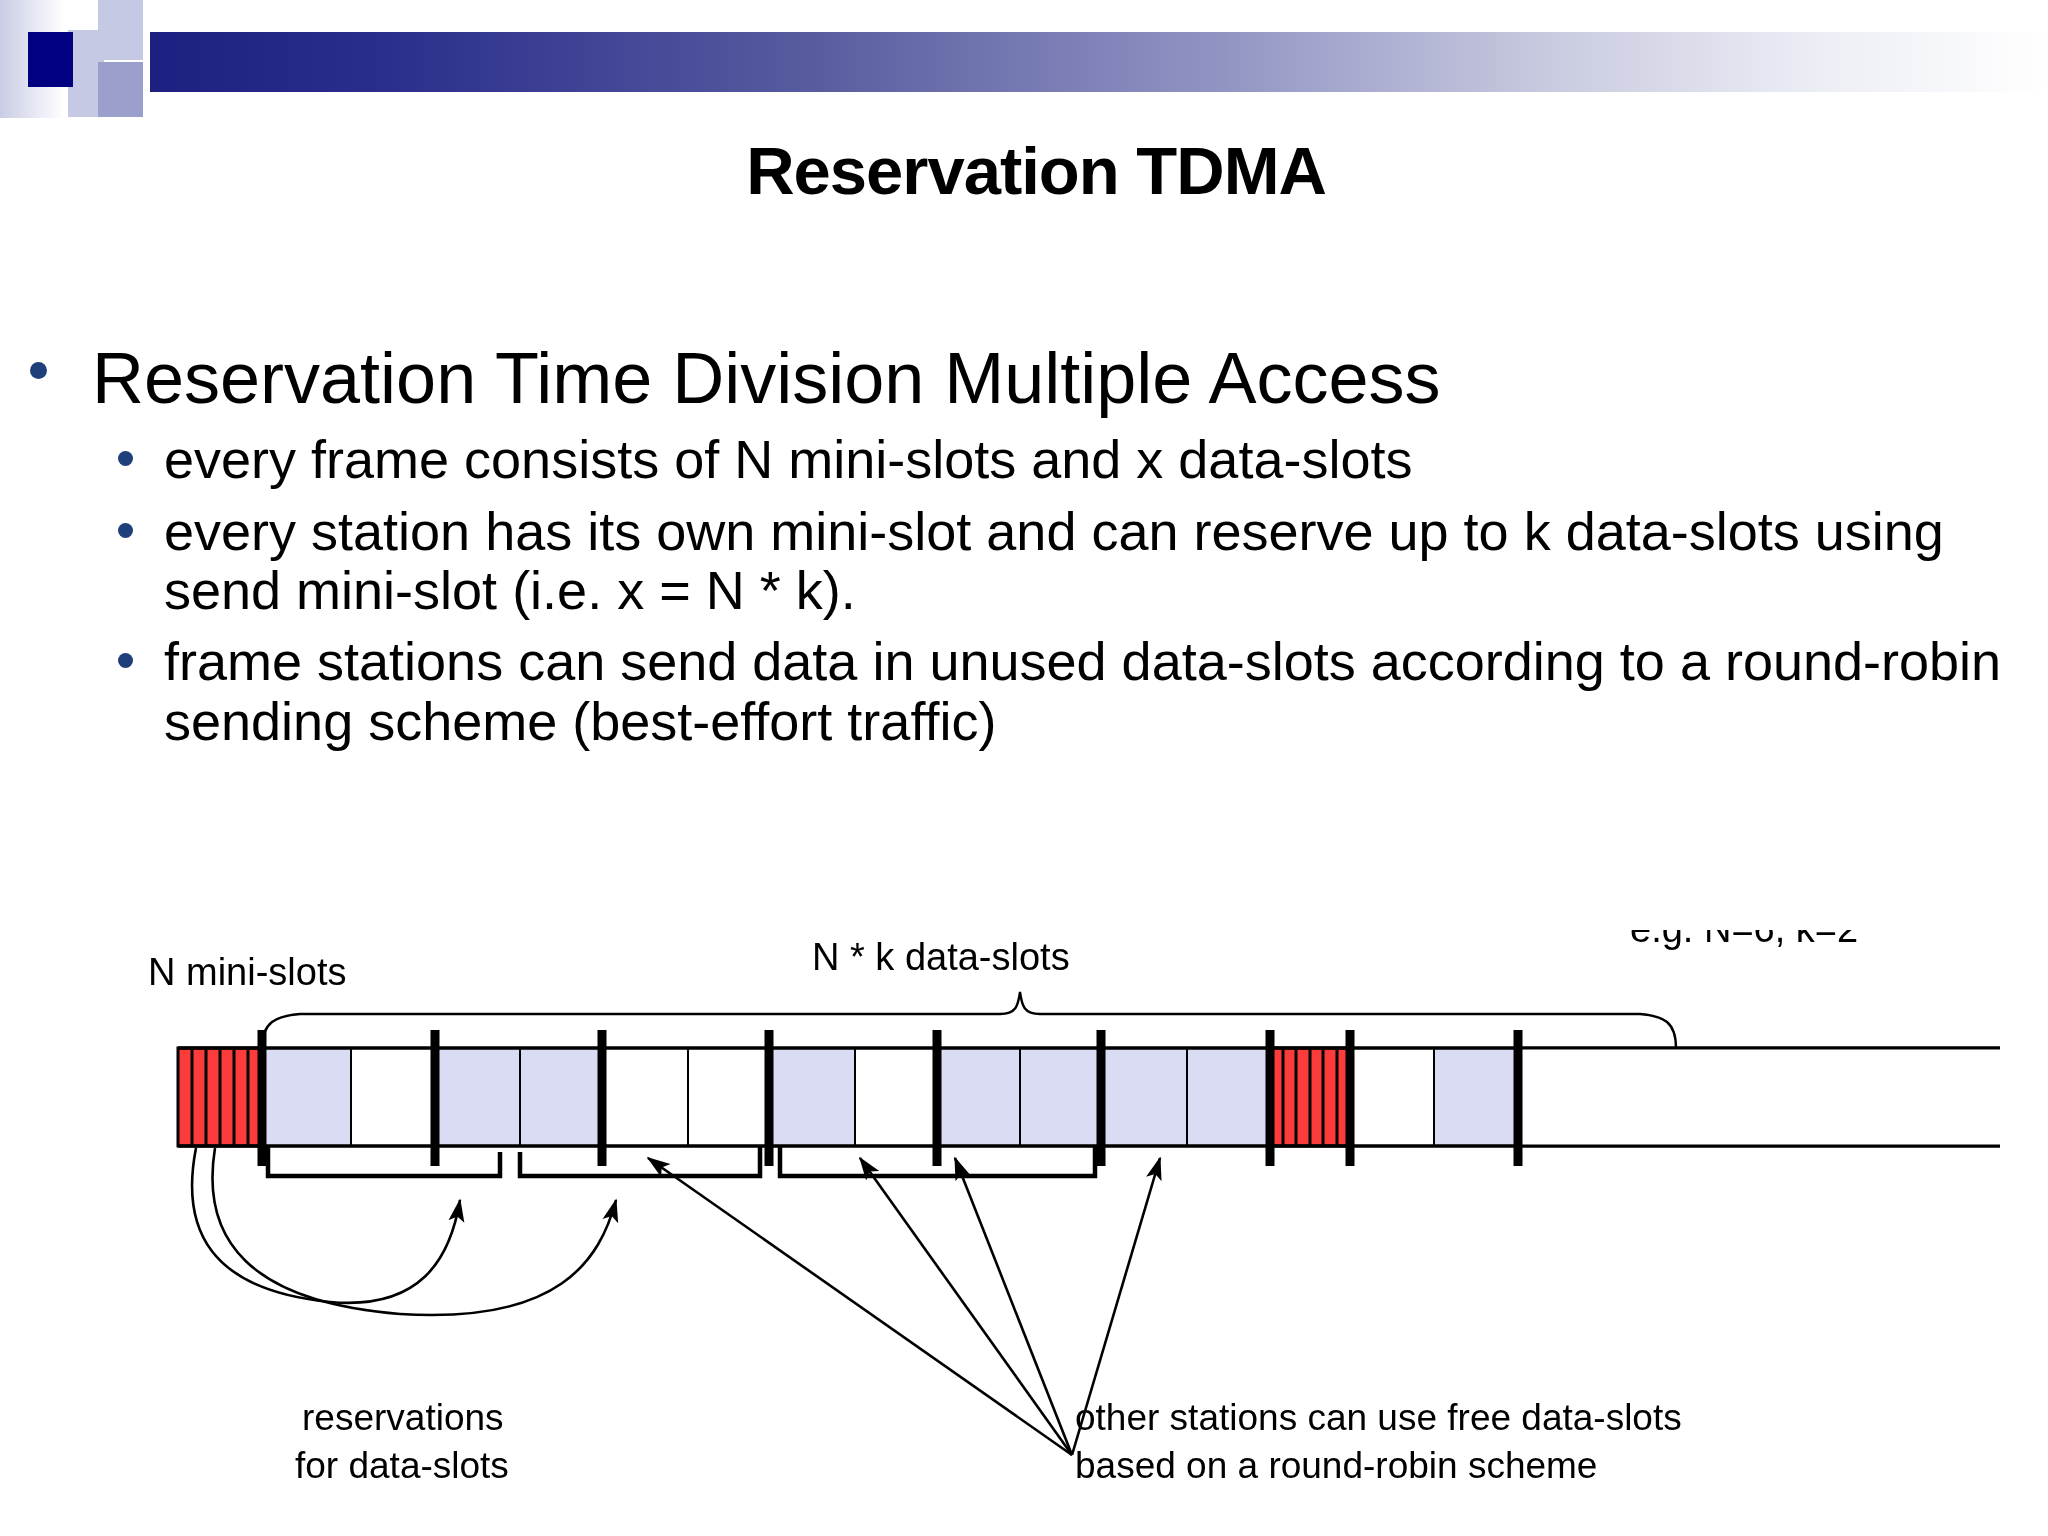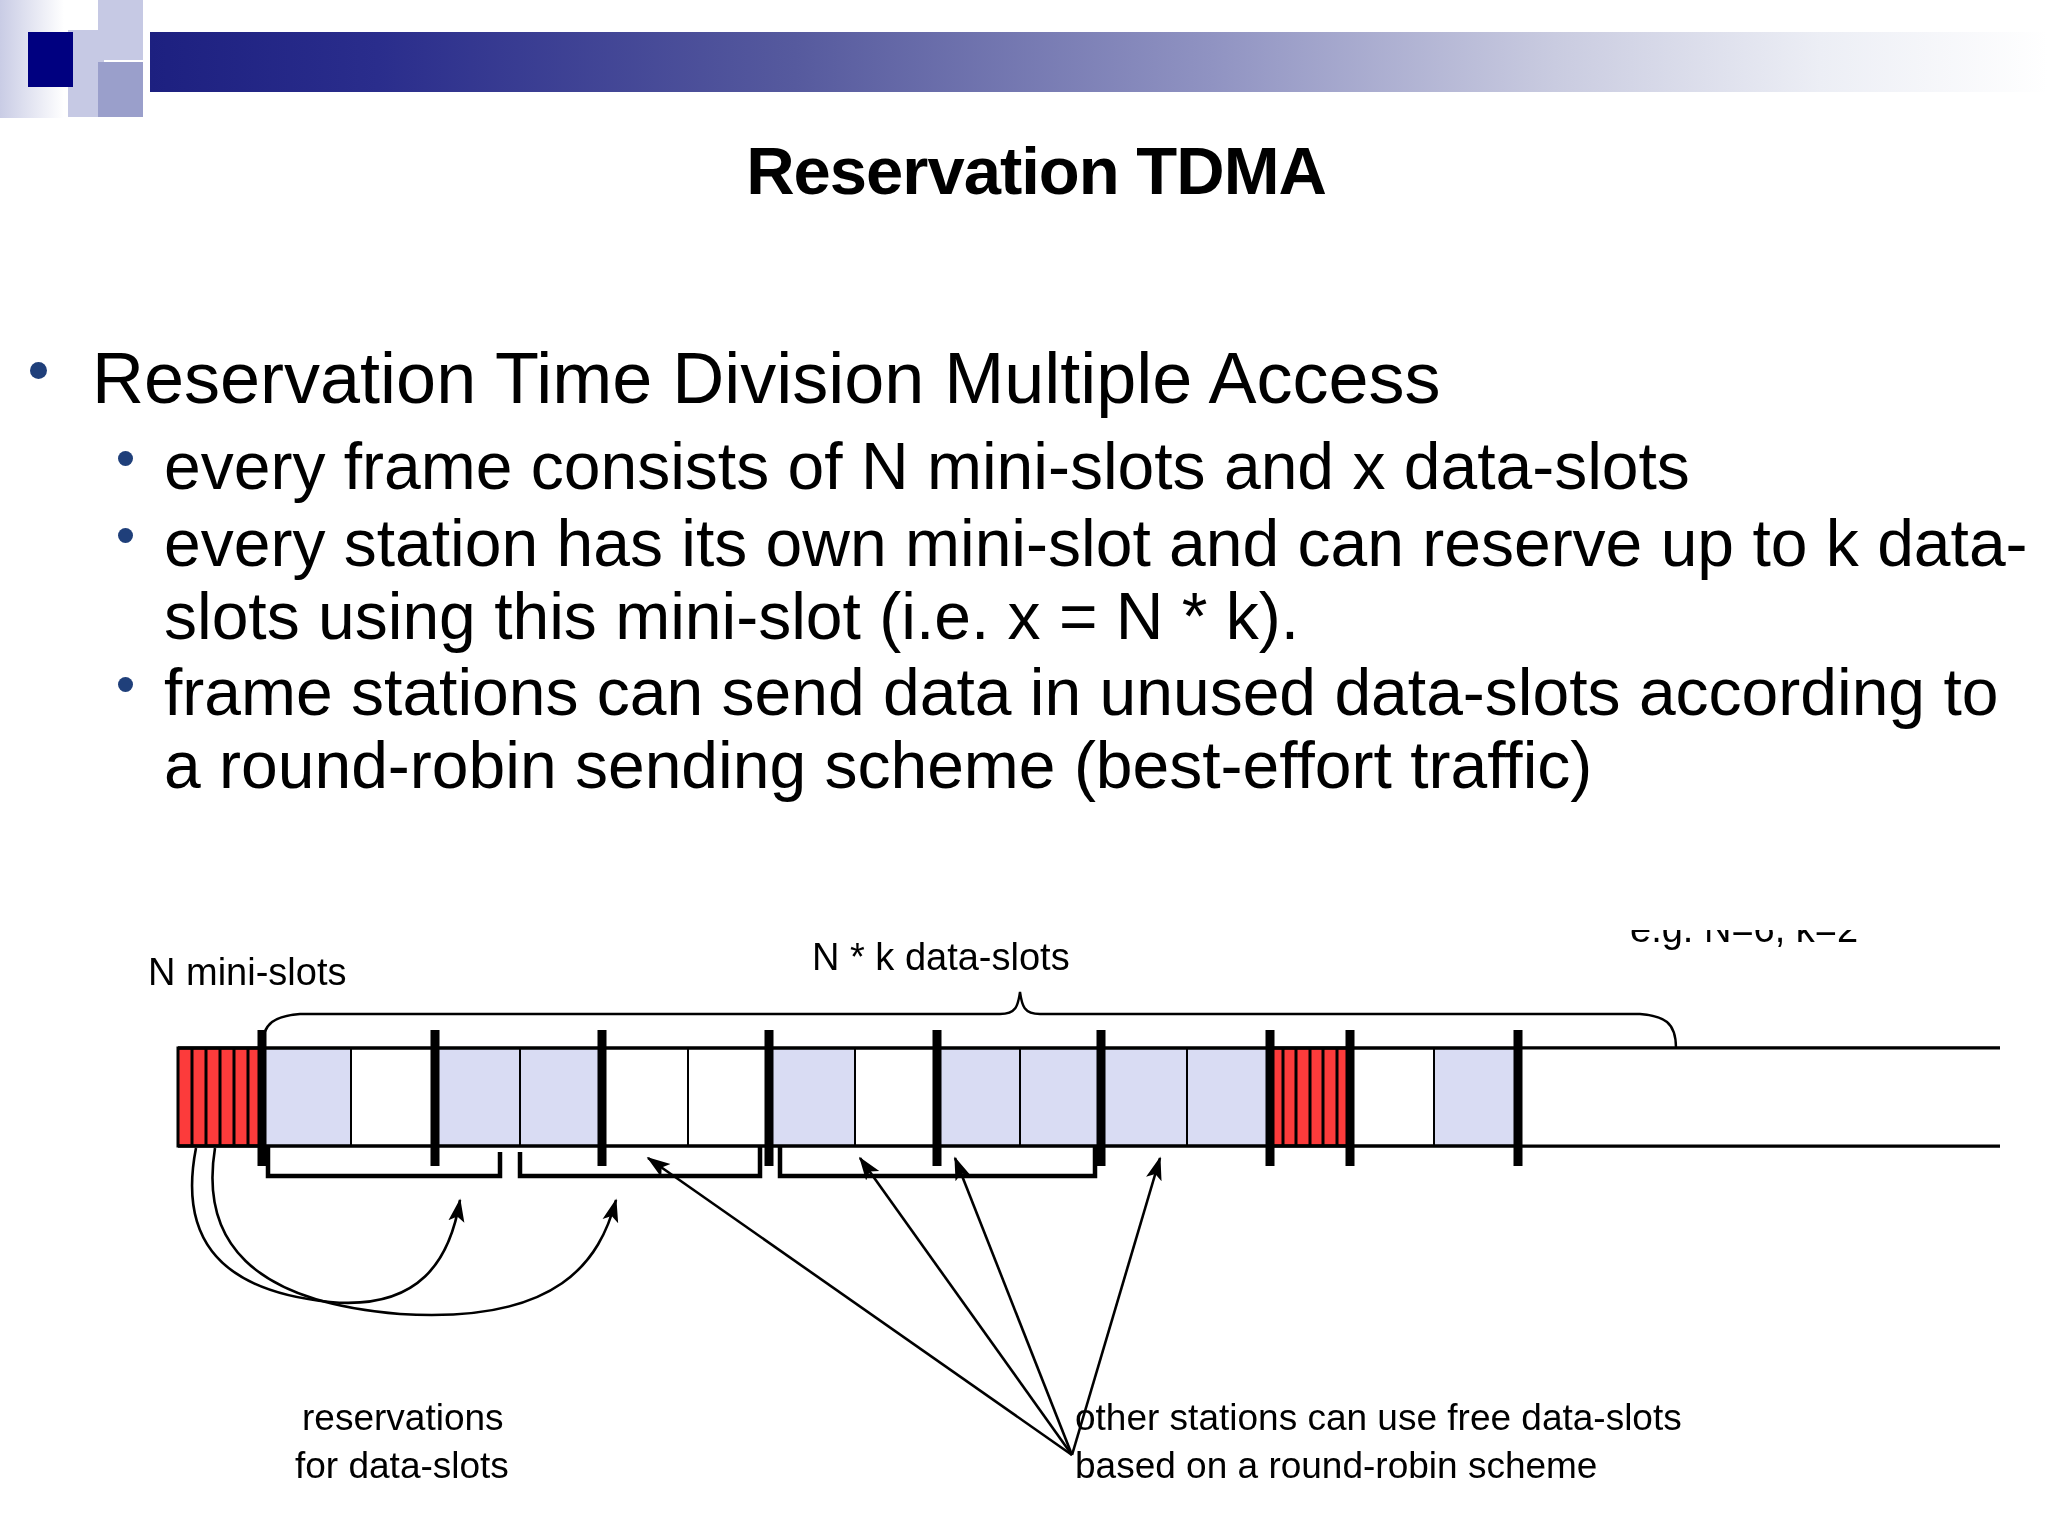--- a/index.html
+++ b/index.html
@@ -66,22 +66,22 @@
   }
   .bullet-l1 .dot {
     position: absolute;
     left: 8px; top: 22px;
     width: 17px; height: 17px;
     border-radius: 50%;
     background: #1f3f7a;
   }
   .bullet-l2 {
     position: relative;
-    margin: 4px 0 4px 104px;
-    font-size: 66px;
+    margin: 12px 0 4px 104px;
+    font-size: 54px;
     line-height: 1.10;
     padding-left: 60px;
     max-width: 1880px;
   }
   .bullet-l2 .dot {
     position: absolute;
     left: 14px; top: 21px;
     width: 15px; height: 15px;
     border-radius: 50%;
     background: #1f3f7a;
@@ -128,21 +128,21 @@
     <span>Reservation Time Division Multiple Access</span>
   </div>
 
   <div class="bullet-l2">
     <span class="dot"></span>
     <span>every frame consists of N mini-slots and x data-slots</span>
   </div>
 
   <div class="bullet-l2">
     <span class="dot"></span>
-    <span>every station has its own mini-slot and can reserve up to k data-slots using this mini-slot (i.e. x = N * k).</span>
+    <span>every station has its own mini-slot and can reserve up to k data-slots using send mini-slot (i.e. x = N * k).</span>
   </div>
 
   <div class="bullet-l2">
     <span class="dot"></span>
     <span>frame stations can send data in unused data-slots according to a round-robin sending scheme (best-effort traffic)</span>
   </div>
 
 </div>
 
 <div id="diagram">

